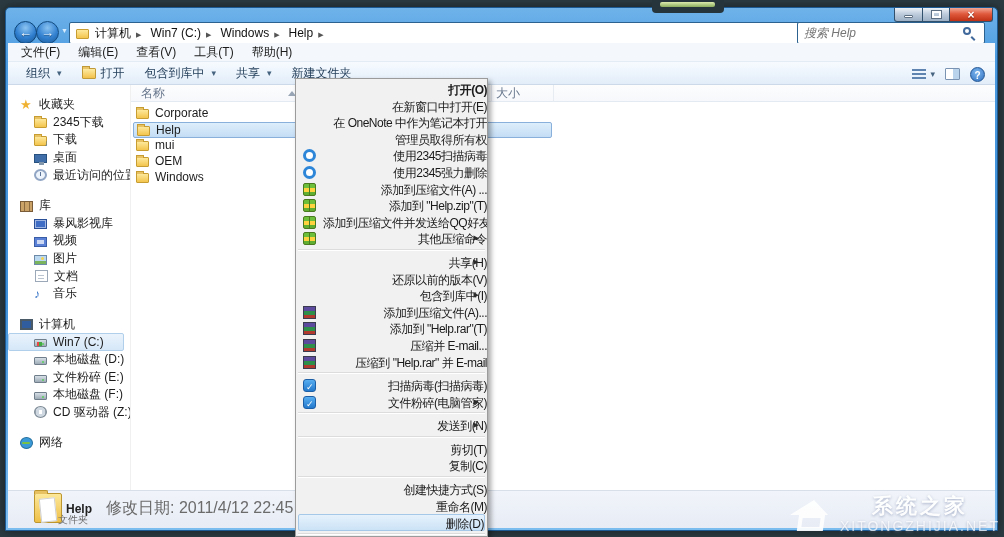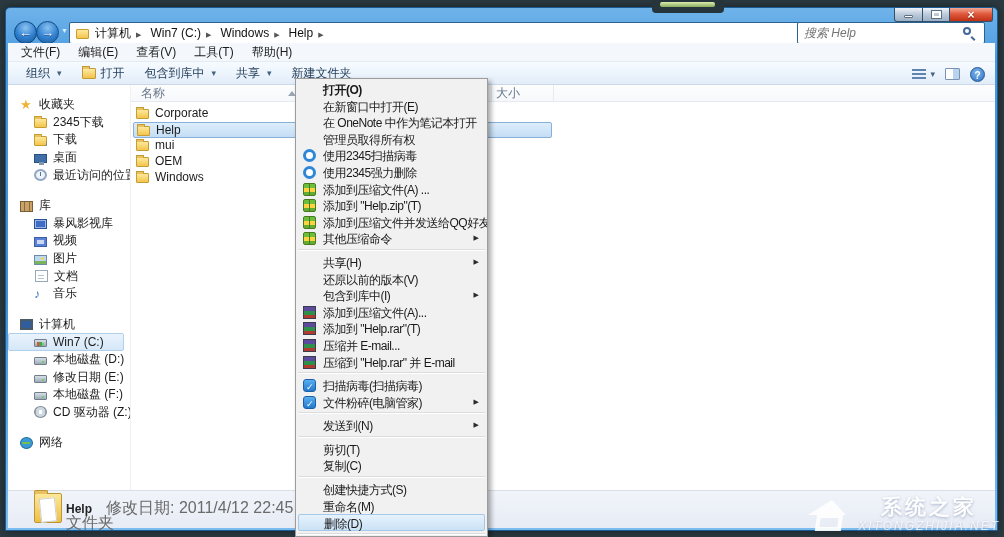--- a/index.html
+++ b/index.html
@@ -141,26 +141,26 @@
   .statusbar { position:absolute; left:2px; right:2px; bottom:2px; height:38px;
     background:linear-gradient(180deg,#f1f4fa,#e7ecf5); border-top:1px solid #d8dfe9; }
   .status-folder { position:absolute; left:26px; top:2px; width:28px; height:30px;
     background:linear-gradient(180deg,#fde89a,#eebf46); border:1px solid #bd9630; border-radius:2px; }
   .status-folder::before { content:""; position:absolute; left:-1px; top:-4px; width:12px; height:3px;
     background:#e8c163; border:1px solid #bd9630; border-bottom:none; border-radius:2px 2px 0 0; }
   .status-folder::after { content:""; position:absolute; left:5px; top:4px; width:14px; height:22px; background:#fff; border:1px solid #cfcfcf; transform:rotate(-6deg); }
   .st-line1 { position:absolute; left:58px; top:7px; display:flex; gap:14px; align-items:baseline; }
   .st-name { font-size:12px; font-weight:bold; color:#222; }
   .st-detail { font-size:16px; color:#6b6b6b; }
-  .st-line2 { position:absolute; left:58px; top:22px; font-size:16px; color:#6b6b6b; }
+  .st-line2 { position:absolute; left:50px; top:22px; font-size:10px; color:#6b6b6b; }
 
   
   .ctxmenu { position:absolute; left:295px; top:78px; width:193px; height:459px; z-index:50;
     background:#f1f1f1; border:1px solid #9b9b9b; box-shadow:3px 3px 5px rgba(0,0,0,.35); padding-top:2px; overflow:hidden; }
-  .mi { position:relative; height:16.6px; line-height:16.6px; padding-left:27px; }
+  .mi { position:relative; height:16.6px; line-height:16.6px; padding-left:27px;text-align:right; }
   .mi-label { font-size:12px; color:#1a1a1a; letter-spacing:-0.5px; white-space:nowrap; }
   .mi.f-bold .mi-label { font-weight:bold; }
   .mi.f-submenu::after { content:"▶"; position:absolute; right:8px; top:0; font-size:7px; color:#2b2b2b; }
   .mi.f-selected { background:linear-gradient(180deg,#e6f2fc,#cbe2f6); border:1px solid #a6c8e8; border-radius:2px; margin:0 2px; padding-left:25px; }
   .mi.f-sep { height:5px; padding:0; }
   .mi.f-sep::before { content:""; display:block; height:1px; margin:2px 2px 0 2px; background:#dcdcdc; border-bottom:1px solid #fff; }
   .mi .icon-slot { display:none; position:absolute; left:7px; top:2px; width:13px; height:13px; }
   .mi.ic-scan-2345 .icon-slot { display:block; border:3px solid #2e86d8; border-radius:50%; background:#fff; }
   .mi.ic-haozip .icon-slot { display:block; border:1px solid #4a7a1f; border-radius:2px;
     background:linear-gradient(180deg,#6cbf3a 0 4px,#ffd23e 4px 8px,#5fae32 8px 13px); }
@@ -172,21 +172,21 @@
 
   
   .watermark { position:absolute; right:4px; bottom:3px; z-index:60; display:flex; align-items:center; gap:6px;
     color:#fff; opacity:.93; text-shadow:0 1px 3px rgba(110,125,160,.6); }
   .wm-house { position:relative; width:44px; height:40px; }
   .wm-roof { position:absolute; left:0; top:6px; width:0; height:0;
     border-left:24px solid transparent; border-right:14px solid transparent; border-bottom:15px solid #fff; }
   .wm-body { position:absolute; left:8px; top:20px; width:26px; height:17px; border:4px solid #fff; transform:skewX(-8deg); }
   .wm-text { display:flex; flex-direction:column; align-items:center; }
   .wm-title { font-size:21px; font-weight:bold; letter-spacing:3px; line-height:24px; }
-  .wm-sub { font-size:12px; letter-spacing:2px; color:rgba(255,255,255,.8);font-style:italic; }
+  .wm-sub { font-size:14px; letter-spacing:2px; color:rgba(255,255,255,.8); }
 </style>
 </head>
 <body>
 
 <div id="screen">
 
   <div class="gadget">
     <div class="gadget-bar"></div>
   </div>
 
@@ -341,21 +341,21 @@
             <span>Win7 (C:)</span>
           </div>
 
           <div class="sb-item f-child ic-drive">
             <span class="sb-ic icon-slot"></span>
             <span>本地磁盘 (D:)</span>
           </div>
 
           <div class="sb-item f-child ic-drive">
             <span class="sb-ic icon-slot"></span>
-            <span>修改日期 (E:)</span>
+            <span>文件粉碎 (E:)</span>
           </div>
 
           <div class="sb-item f-child ic-drive">
             <span class="sb-ic icon-slot"></span>
             <span>本地磁盘 (F:)</span>
           </div>
 
           <div class="sb-item f-child ic-cd">
             <span class="sb-ic icon-slot"></span>
             <span>CD 驱动器 (Z:)</span>

